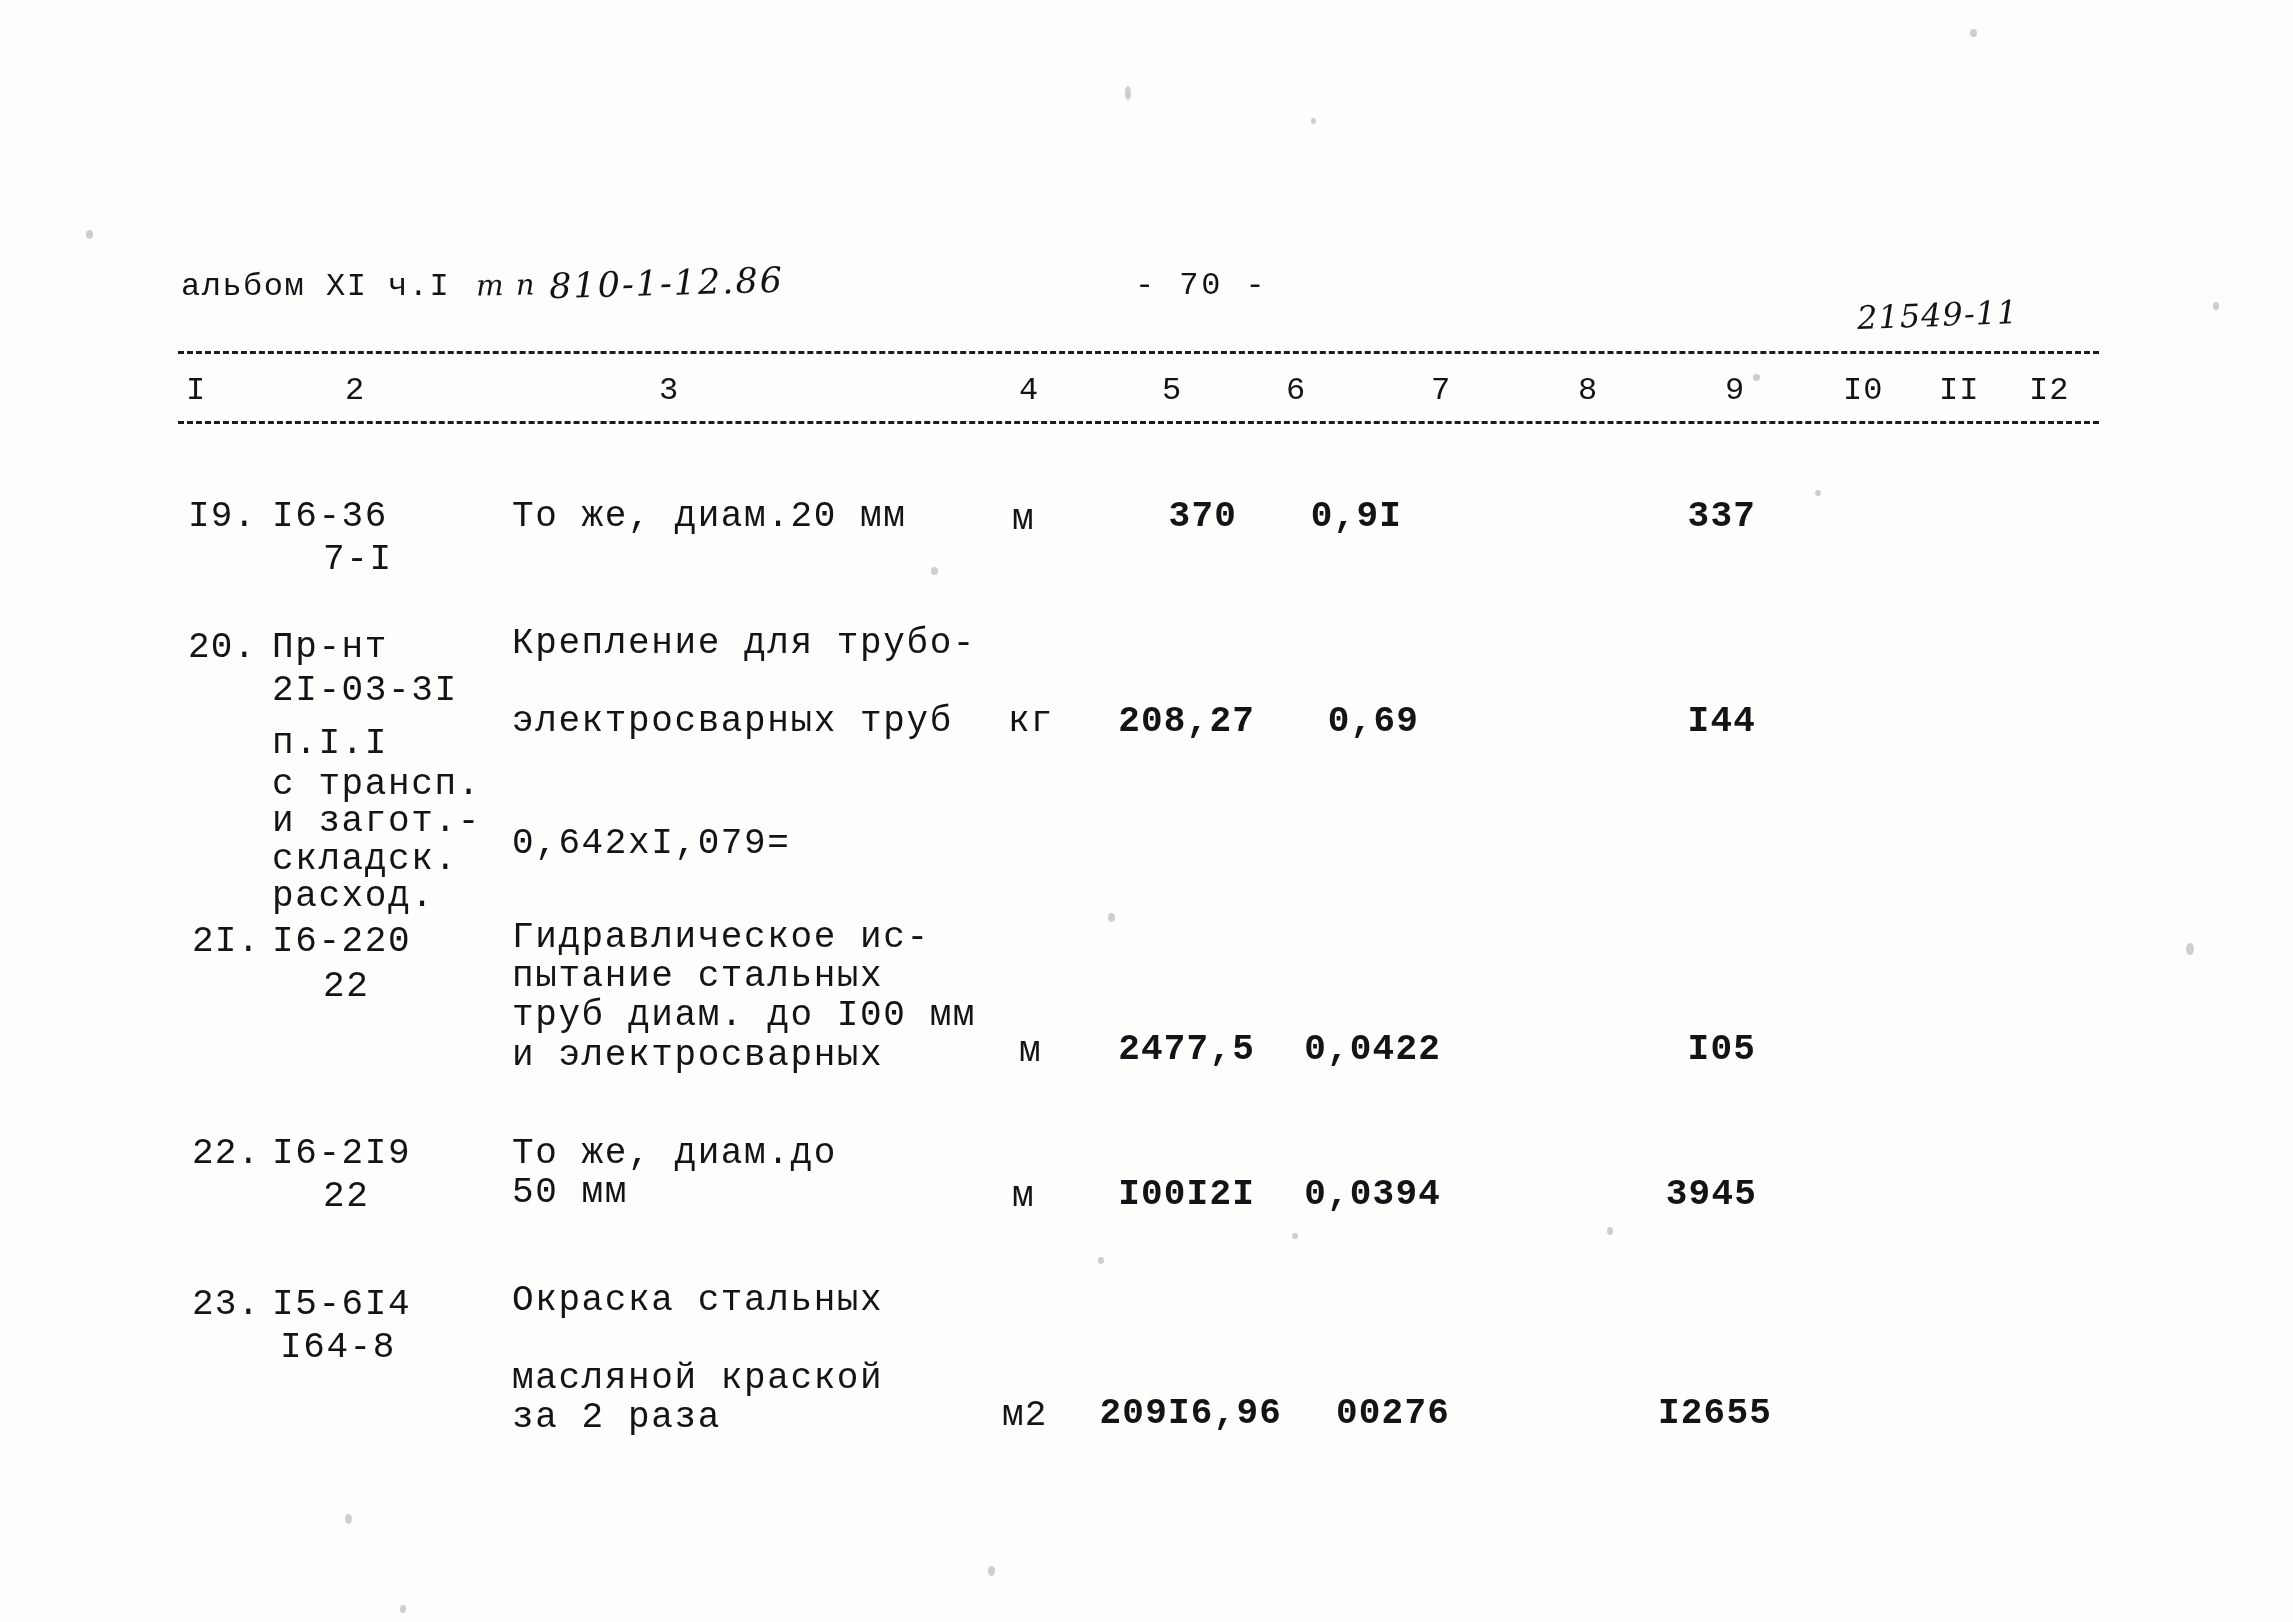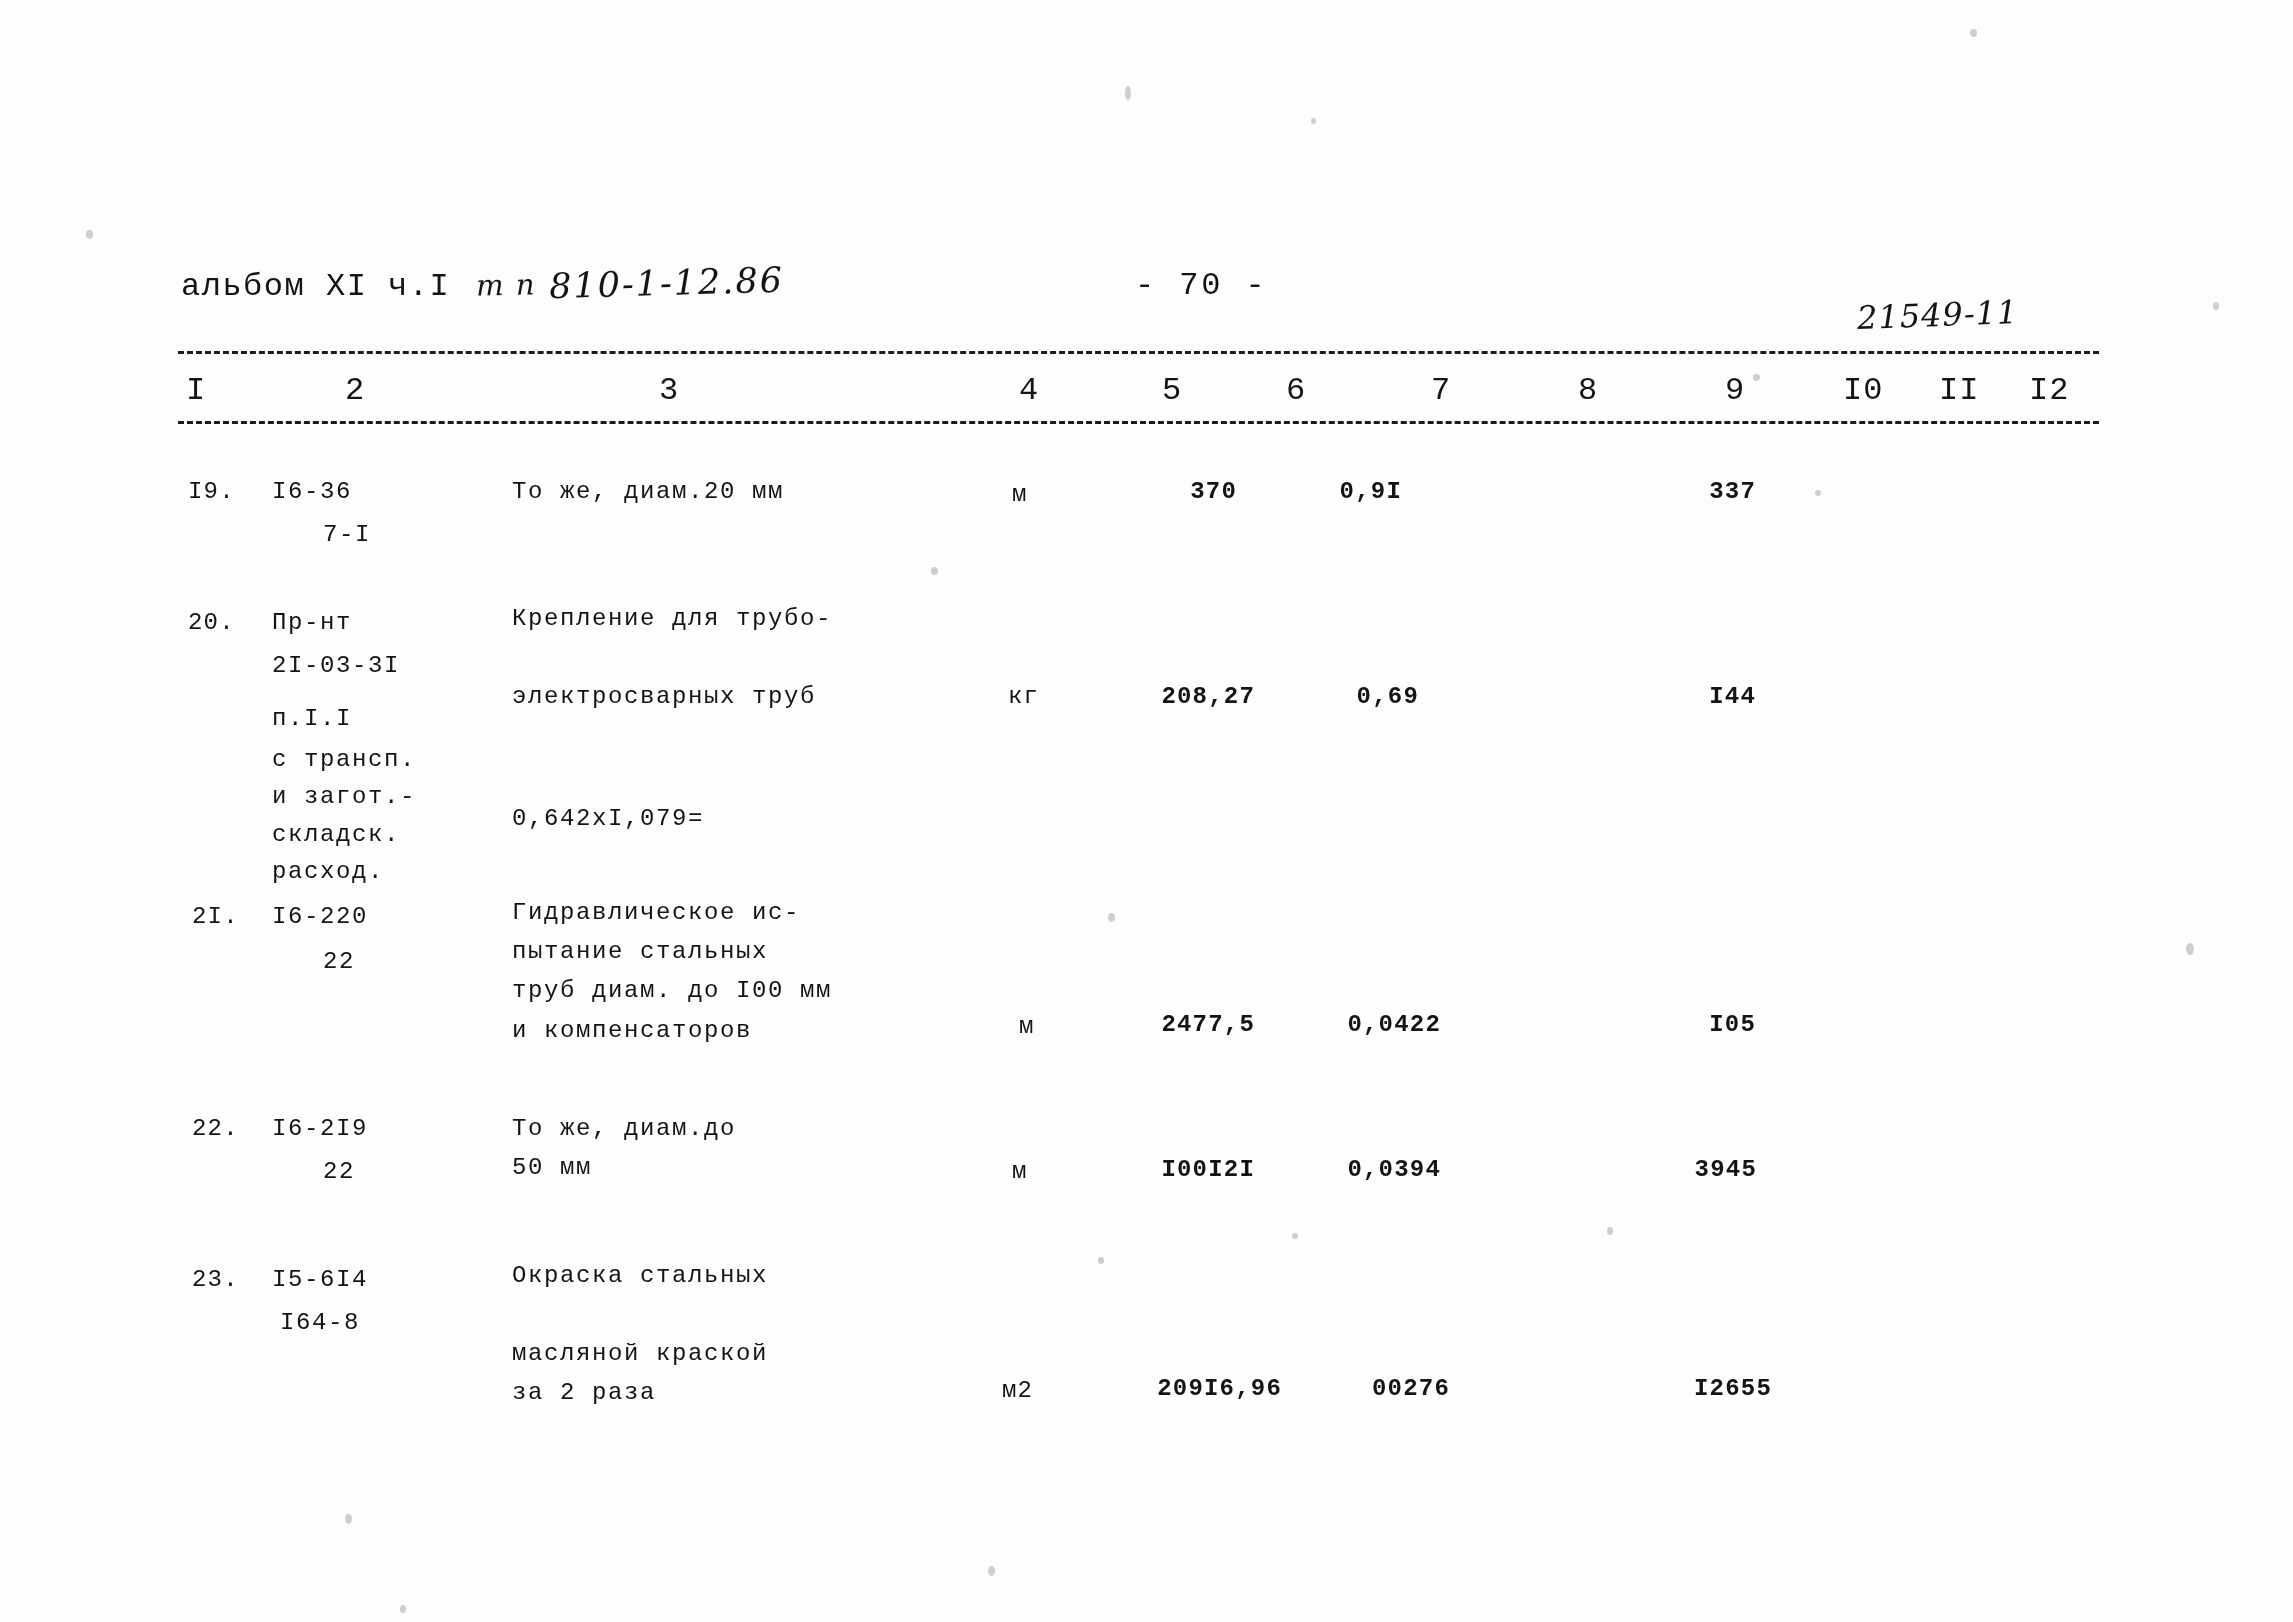--- a/index.html
+++ b/index.html
@@ -83,24 +83,25 @@
   .colhdr {
     position: absolute;
     top: 372px;
     font-size: 32px;
     letter-spacing: 1px;
   }
 
   
   .cell {
     position: absolute;
-    font-size: 24px;
+    font-size: 36px;
     line-height: 45px;
     letter-spacing: 1.2px;
     white-space: pre;
+    margin-top: 25px;
   }
   .cell.num  { text-align: right; font-weight: bold; }
   .cell.code { letter-spacing: 1.6px; }
   .desc { letter-spacing: 1.6px; }
 </style>
 </head>
 <body>
 
 <div class="page">
 
@@ -154,21 +155,21 @@
   <div class="cell num" style="left:1262px; top:674px; width:157px">0,69</div>
   <div class="cell num" style="left:1607px; top:674px; width:149px">I44</div>
 
   <div class="cell" style="left:192px; top:894px">2I.</div>
   <div class="cell code" style="left:272px; top:894px">I6-220</div>
   <div class="cell code" style="left:323px; top:939px">22</div>
 
   <div class="cell desc" style="left:512px; top:890px">Гидравлическое ис-</div>
   <div class="cell desc" style="left:512px; top:929px">пытание стальных</div>
   <div class="cell desc" style="left:512px; top:968px">труб диам. до I00 мм</div>
-  <div class="cell desc" style="left:512px; top:1008px">и компенсаторов</div>
+  <div class="cell desc" style="left:512px; top:1008px">и электросварных</div>
 
   <div class="cell" style="left:1019px; top:1004px">м</div>
   <div class="cell num" style="left:1049px; top:1002px; width:206px">2477,5</div>
   <div class="cell num" style="left:1255px; top:1002px; width:186px">0,0422</div>
   <div class="cell num" style="left:1607px; top:1002px; width:149px">I05</div>
 
   <div class="cell" style="left:192px; top:1106px">22.</div>
   <div class="cell code" style="left:272px; top:1106px">I6-2I9</div>
   <div class="cell code" style="left:323px; top:1149px">22</div>
 

